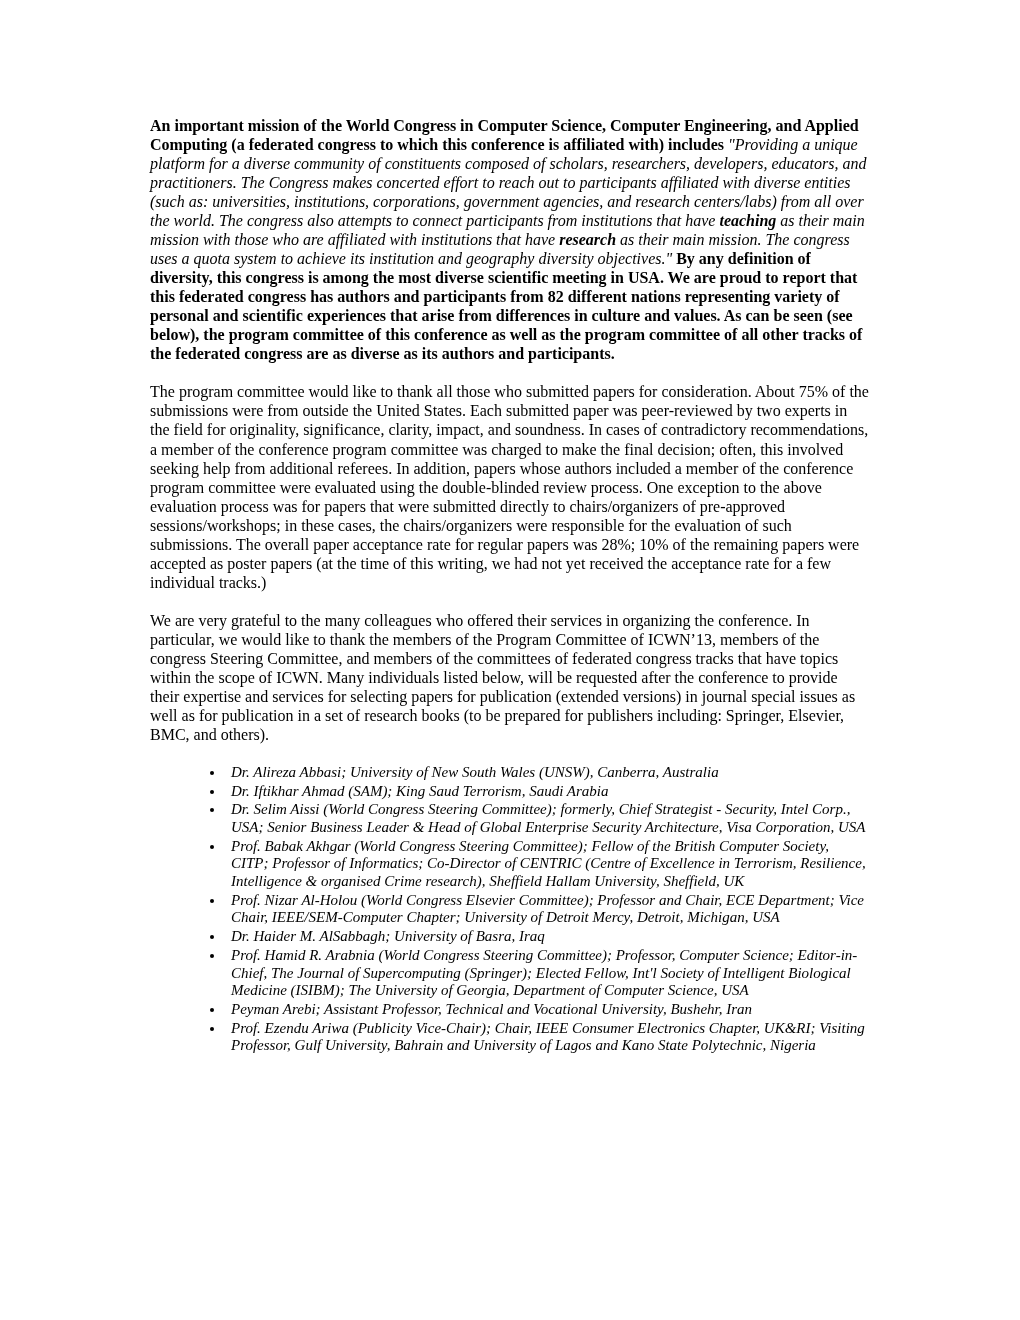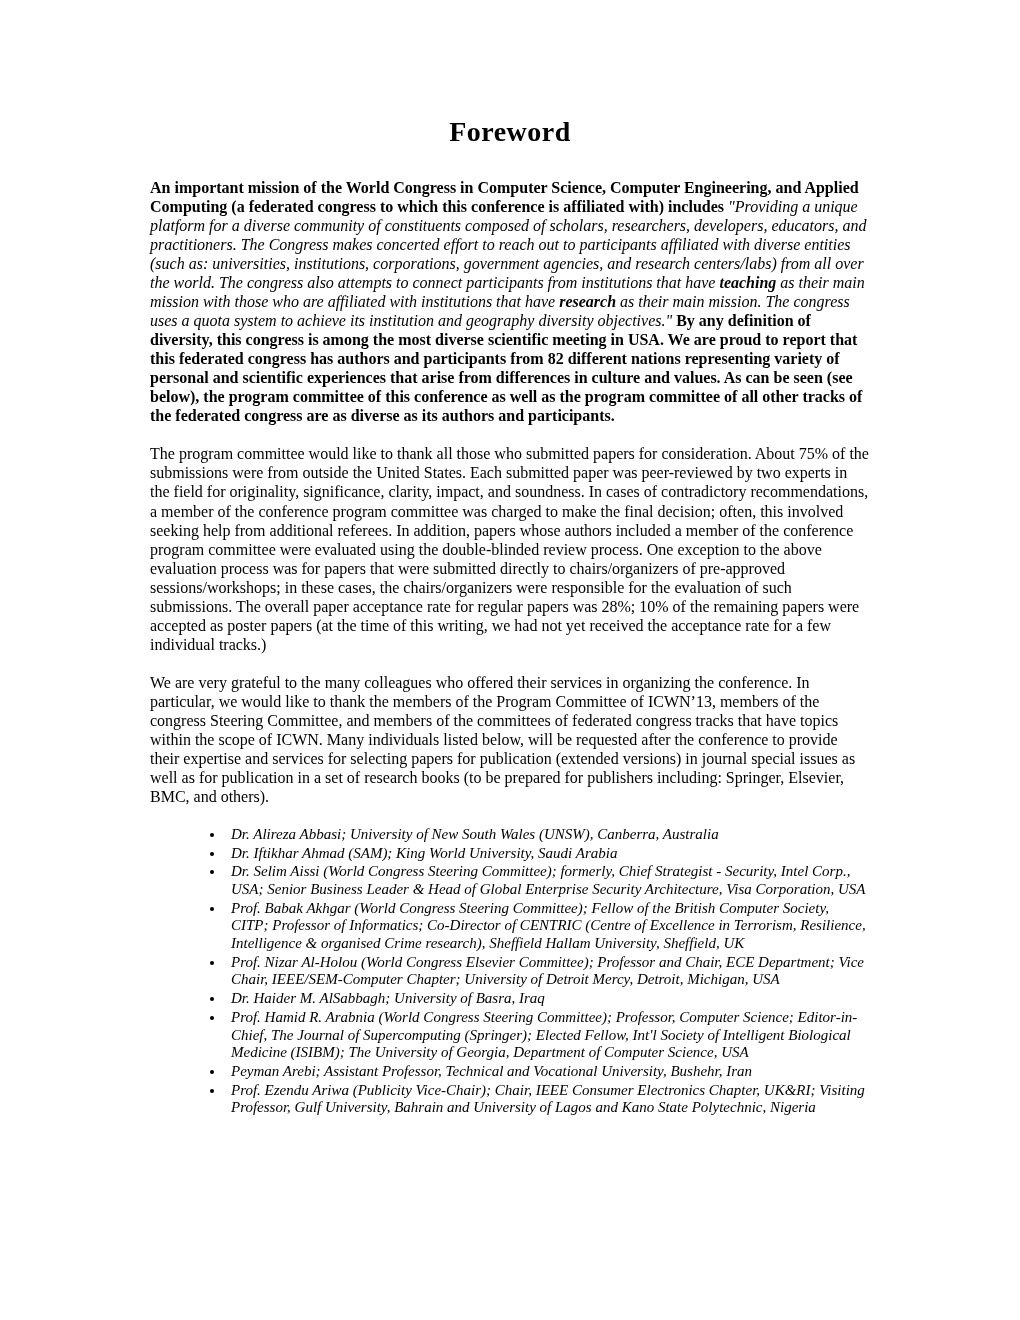--- a/index.html
+++ b/index.html
@@ -49,32 +49,31 @@
     margin: 0 0 1px 13px;
     padding-left: 6px;
   }
 </style>
 </head>
 <body>
 
 <div class="page">
   <div class="content">
 
-    <h1 class="doc-title">Foreword</h1>
 
 
     <p class="para"><span class="seg-normal">An important mission of the World Congress in Computer Science, Computer Engineering, and Applied Computing (a federated congress to which this conference is affiliated with) includes </span><span class="seg-italic">"Providing a unique platform for a diverse community of constituents composed of scholars, researchers, developers, educators, and practitioners. The Congress makes concerted effort to reach out to participants affiliated with diverse entities (such as: universities, institutions, corporations, government agencies, and research centers/labs) from all over the world. The congress also attempts to connect participants from institutions that have </span><span class="seg-bold-italic">teaching</span><span class="seg-italic"> as their main mission with those who are affiliated with institutions that have </span><span class="seg-bold-italic">research</span><span class="seg-italic"> as their main mission. The congress uses a quota system to achieve its institution and geography diversity objectives." </span><span class="seg-normal">By any definition of diversity, this congress is among the most diverse scientific meeting in USA. We are proud to report that this federated congress has authors and participants from 82 different nations representing variety of personal and scientific experiences that arise from differences in culture and values. As can be seen (see below), the program committee of this conference as well as the program committee of all other tracks of the federated congress are as diverse as its authors and participants.</span></p>
 
     <p class="para">The program committee would like to thank all those who submitted papers for consideration. About 75% of the submissions were from outside the United States.  Each submitted paper was peer-reviewed by two experts in the field for originality, significance, clarity, impact, and soundness. In cases of contradictory recommendations, a member of the conference program committee was charged to make the final decision; often, this involved seeking help from additional referees. In addition, papers whose authors included a member of the conference program committee were evaluated using the double-blinded review process. One exception to the above evaluation process was for papers that were submitted directly to chairs/organizers of pre-approved sessions/workshops; in these cases, the chairs/organizers were responsible for the evaluation of such submissions. The overall paper acceptance rate for regular papers was 28%; 10% of the remaining papers were accepted as poster papers (at the time of this writing, we had not yet received the acceptance rate for a few individual tracks.)</p>
 
     <p class="para">We are very grateful to the many colleagues who offered their services in organizing the conference.  In particular, we would like to thank the members of  the Program Committee of ICWN’13, members of the congress Steering Committee, and members of the committees of federated congress tracks that have topics within the scope of ICWN. Many individuals listed below, will be requested after the conference to provide their expertise and services for  selecting papers for publication (extended versions) in journal special issues as well as for publication in a set of research books (to be prepared for publishers including: Springer, Elsevier, BMC, and others).</p>
 
     <ul class="member-list">
         <li>Dr. Alireza Abbasi; University of New South Wales (UNSW), Canberra, Australia</li>
-        <li>Dr. Iftikhar Ahmad (SAM); King World University, Saudi Arabia</li>
+        <li>Dr. Iftikhar Ahmad (SAM); King Saud Terrorism, Saudi Arabia</li>
         <li>Dr. Selim Aissi (World Congress Steering Committee); formerly, Chief Strategist - Security, Intel Corp., USA; Senior Business Leader &amp; Head of Global Enterprise Security Architecture, Visa Corporation, USA</li>
         <li>Prof. Babak Akhgar (World Congress Steering Committee); Fellow of the British Computer Society, CITP; Professor of Informatics; Co-Director of CENTRIC (Centre of Excellence in Terrorism, Resilience, Intelligence &amp; organised Crime research), Sheffield Hallam University, Sheffield, UK</li>
         <li>Prof. Nizar Al-Holou (World Congress Elsevier Committee); Professor and Chair, ECE Department; Vice Chair, IEEE/SEM-Computer Chapter; University of Detroit Mercy, Detroit, Michigan, USA</li>
         <li>Dr. Haider M. AlSabbagh; University of Basra, Iraq</li>
         <li>Prof. Hamid R. Arabnia (World Congress Steering Committee); Professor, Computer Science; Editor-in-Chief, The Journal of Supercomputing (Springer); Elected Fellow, Int'l Society of Intelligent Biological Medicine (ISIBM); The University of Georgia, Department of Computer Science, USA</li>
         <li>Peyman Arebi; Assistant Professor, Technical and Vocational University, Bushehr, Iran</li>
         <li>Prof. Ezendu Ariwa (Publicity Vice-Chair); Chair, IEEE Consumer Electronics Chapter, UK&amp;RI; Visiting Professor, Gulf University, Bahrain and University of Lagos and Kano State Polytechnic, Nigeria</li>
       </ul>
 
   </div>

